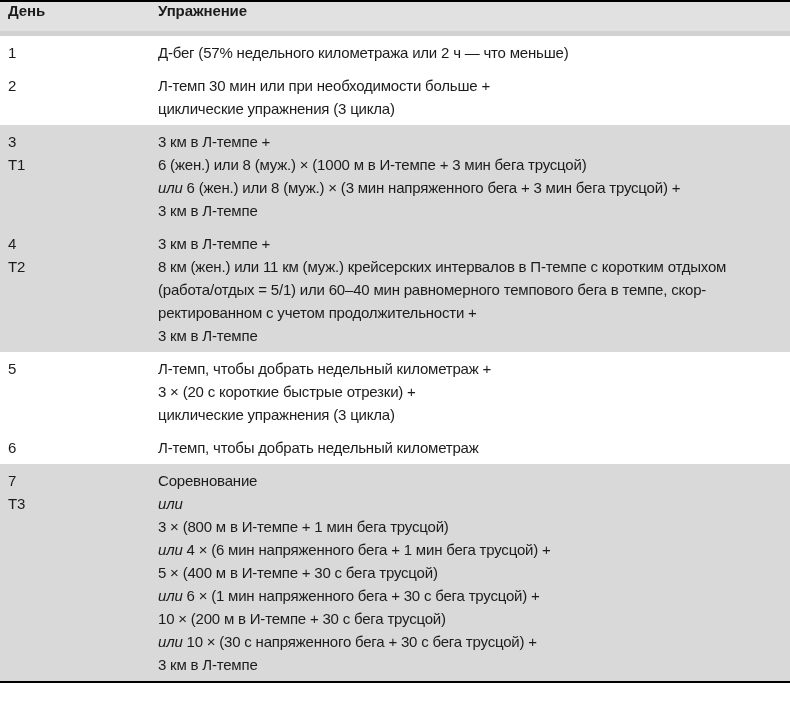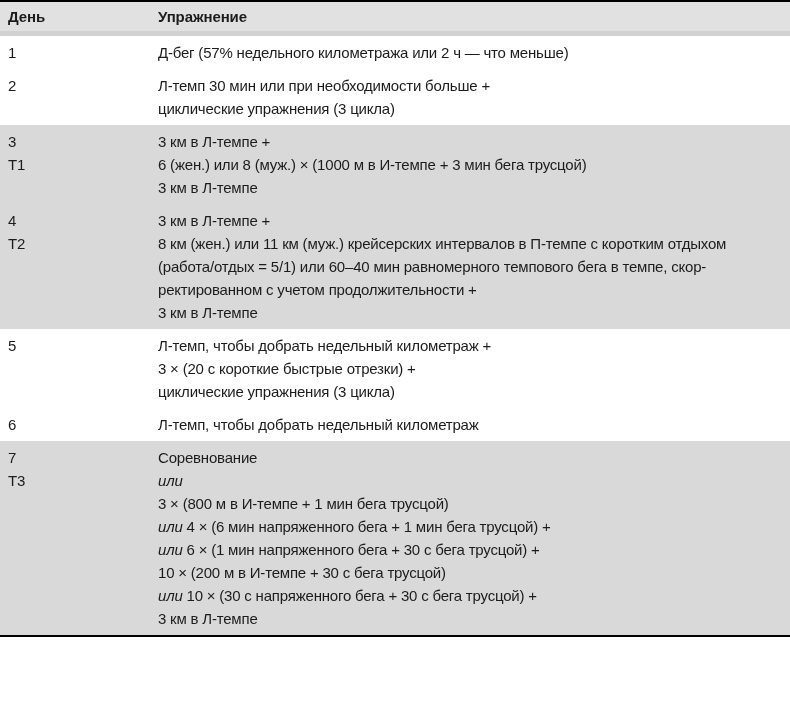--- a/index.html
+++ b/index.html
@@ -24,21 +24,21 @@
     background:var(--page-bg);
   }
   .tbl{
     width:100%;
     box-sizing:border-box;
     border-top:2px solid var(--border);
     border-bottom:2px solid var(--border);
   }
   .thead{
     display:flex;
-    align-items:center;
+    align-items:flex-start;
     height:29px;
     background:var(--header-bg);
     border-bottom:5px solid var(--header-rule);
     font-size:15px;
     font-weight:bold;
     letter-spacing:-0.1px;
   }
   .row{
     display:flex;
     padding:5px 0;
@@ -92,20 +92,21 @@
           </div>
         </div>
         <div class="row shaded">
           <div class="col-day">
             <div class="line">3</div>
             <div class="line">Т1</div>
           </div>
           <div class="col-ex">
             <div class="line"><span>3 км в Л-темпе +</span></div>
             <div class="line"><span>6 (жен.) или 8 (муж.) × (1000 м в И-темпе + 3 мин бега трусцой)</span></div>
+            <div class="line"><span class="i">или </span><span>6 (жен.) или 8 (муж.) × (3 мин напряженного бега + 3 мин бега трусцой) +</span></div>
             <div class="line"><span>3 км в Л-темпе</span></div>
           </div>
         </div>
         <div class="row shaded">
           <div class="col-day">
             <div class="line">4</div>
             <div class="line">Т2</div>
           </div>
           <div class="col-ex">
             <div class="line"><span>3 км в Л-темпе +</span></div>
@@ -136,20 +137,21 @@
         <div class="row shaded">
           <div class="col-day">
             <div class="line">7</div>
             <div class="line">Т3</div>
           </div>
           <div class="col-ex">
             <div class="line"><span>Соревнование</span></div>
             <div class="line"><span class="i">или</span></div>
             <div class="line"><span>3 × (800 м в И-темпе + 1 мин бега трусцой)</span></div>
             <div class="line"><span class="i">или </span><span>4 × (6 мин напряженного бега + 1 мин бега трусцой) +</span></div>
+            <div class="line"><span>5 × (400 м в И-темпе + 30 с бега трусцой)</span></div>
             <div class="line"><span class="i">или </span><span>6 × (1 мин напряженного бега + 30 с бега трусцой) +</span></div>
             <div class="line"><span>10 × (200 м в И-темпе + 30 с бега трусцой)</span></div>
             <div class="line"><span class="i">или </span><span>10 × (30 с напряженного бега + 30 с бега трусцой) +</span></div>
             <div class="line"><span>3 км в Л-темпе</span></div>
           </div>
         </div>
       </div>
   </div>
 </div>
 

